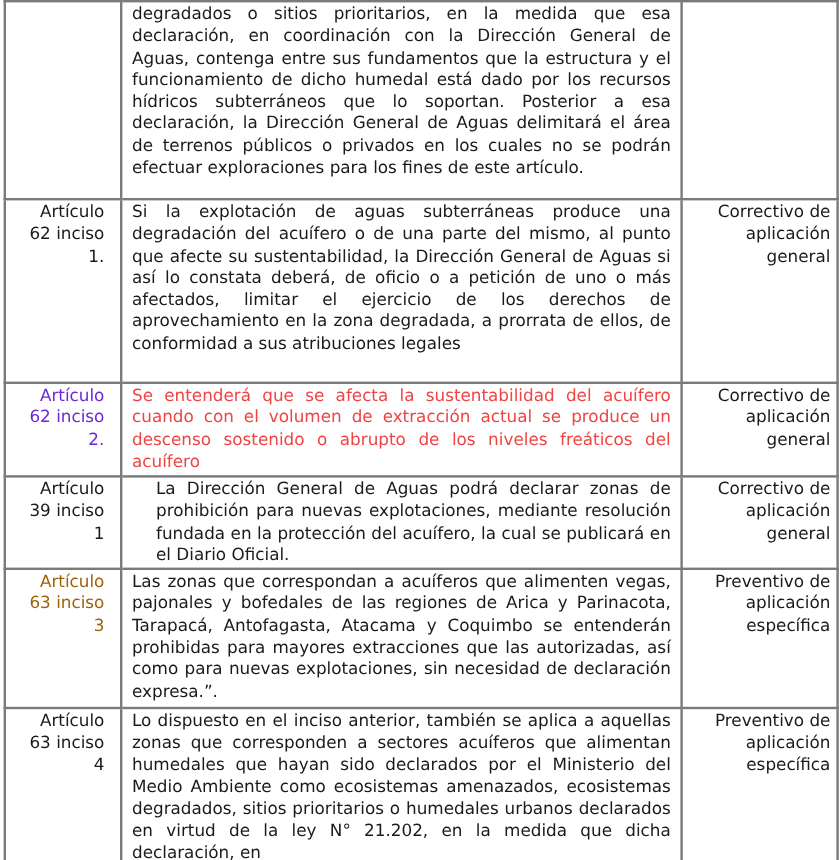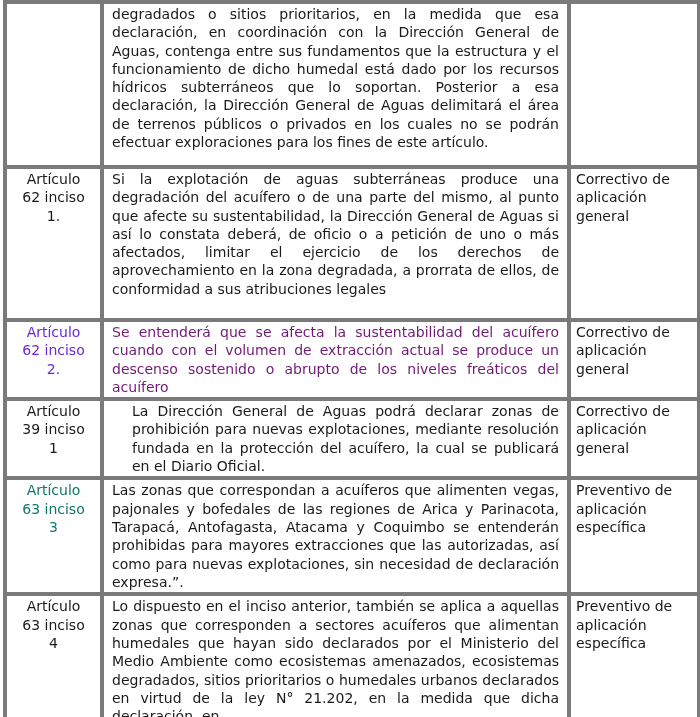--- a/index.html
+++ b/index.html
@@ -22,38 +22,38 @@
   }
   table.provisions {
     border-collapse: collapse;
     table-layout: fixed;
     width: 694px;
   }
   col.c1 { width: 97px; }
   col.c2 { width: 467px; }
   col.c3 { width: 130px; }
   td {
-    border: 4px solid #0c4a6e;
+    border: 2px solid #0c4a6e;
     vertical-align: top;
     color: #1a1a1a;
     font-size: 14px;
     line-height: 18.3px;
     overflow: hidden;
     box-sizing: border-box;
   }
   td.article {
-    text-align: center;
+    text-align: right;
     padding: 1px 13px;
   }
   td.text {
     text-align: justify;
     padding: 1px 8px;
   }
   td.classification {
-    text-align: left;
+    text-align: right;
     padding: 1px 5px;
   }
   
   tr:nth-child(1) { height: 165px; }
   tr:nth-child(2) { height: 153px; }
   tr:nth-child(3) { height: 78px; }
   tr:nth-child(4) { height: 74px; }
   tr:nth-child(5) { height: 116px; }
   tr:nth-child(6) { height: 145px; }
 </style>
@@ -73,30 +73,30 @@
           <td class="text" style="border-color: rgb(122, 122, 122); color: rgb(26, 26, 26);">degradados o sitios prioritarios, en la medida que esa declaración, en coordinación con la Dirección General de Aguas, contenga entre sus fundamentos que la estructura y el funcionamiento de dicho humedal está dado por los recursos hídricos subterráneos que lo soportan. Posterior a esa declaración, la Dirección General de Aguas delimitará el área de terrenos públicos o privados en los cuales no se podrán efectuar exploraciones para los fines de este artículo.</td>
           <td class="classification" style="border-color: rgb(122, 122, 122); color: rgb(26, 26, 26);"></td>
         </tr>
         <tr>
           <td class="article" style="border-color: rgb(122, 122, 122); color: rgb(26, 26, 26);">Artículo 62 inciso 1.</td>
           <td class="text" style="border-color: rgb(122, 122, 122); color: rgb(26, 26, 26);">Si la explotación de aguas subterráneas produce una degradación del acuífero o de una parte del mismo, al punto que afecte su sustentabilidad, la Dirección General de Aguas si así lo constata deberá, de oficio o a petición de uno o más afectados, limitar el ejercicio de los derechos de aprovechamiento en la zona degradada, a prorrata de ellos, de conformidad a sus atribuciones legales</td>
           <td class="classification" style="border-color: rgb(122, 122, 122); color: rgb(26, 26, 26);">Correctivo de aplicación general</td>
         </tr>
         <tr>
           <td class="article" style="border-color: rgb(122, 122, 122); color: #6d28d9;">Artículo 62 inciso 2.</td>
-          <td class="text" style="border-color: rgb(122, 122, 122); color: #701a75; margin-left: 39px;">Se entenderá que se afecta la sustentabilidad del acuífero cuando con el volumen de extracción actual se produce un descenso sostenido o abrupto de los niveles freáticos del acuífero</td>
+          <td class="text" style="border-color: rgb(122, 122, 122); color: #ef4444; margin-left: 39px;">Se entenderá que se afecta la sustentabilidad del acuífero cuando con el volumen de extracción actual se produce un descenso sostenido o abrupto de los niveles freáticos del acuífero</td>
           <td class="classification" style="border-color: rgb(122, 122, 122); color: rgb(26, 26, 26);">Correctivo de aplicación general</td>
         </tr>
         <tr>
           <td class="article" style="border-color: rgb(122, 122, 122); color: rgb(26, 26, 26);">Artículo 39 inciso 1</td>
           <td class="text" style="border-color: rgb(122, 122, 122); color: rgb(26, 26, 26); padding-left: 28px;">La Dirección General de Aguas podrá declarar zonas de prohibición para nuevas explotaciones, mediante resolución fundada en la protección del acuífero, la cual se publicará en el Diario Oficial.</td>
           <td class="classification" style="border-color: rgb(122, 122, 122); color: rgb(26, 26, 26);">Correctivo de aplicación general</td>
         </tr>
         <tr>
-          <td class="article" style="border-color: rgb(122, 122, 122); color: #0f766e;">Artículo 63 inciso 3</td>
+          <td class="article" style="border-color: rgb(122, 122, 122); color: #a16207;">Artículo 63 inciso 3</td>
           <td class="text" style="border-color: rgb(122, 122, 122); color: rgb(26, 26, 26);">Las zonas que correspondan a acuíferos que alimenten vegas, pajonales y bofedales de las regiones de Arica y Parinacota, Tarapacá, Antofagasta, Atacama y Coquimbo se entenderán prohibidas para mayores extracciones que las autorizadas, así como para nuevas explotaciones, sin necesidad de declaración expresa.”.</td>
           <td class="classification" style="border-color: rgb(122, 122, 122); color: rgb(26, 26, 26);">Preventivo de aplicación específica</td>
         </tr>
         <tr>
           <td class="article" style="border-color: rgb(122, 122, 122); color: rgb(26, 26, 26);">Artículo 63 inciso 4</td>
           <td class="text" style="border-color: rgb(122, 122, 122); color: rgb(26, 26, 26);">Lo dispuesto en el inciso anterior, también se aplica a aquellas zonas que corresponden a sectores acuíferos que alimentan humedales que hayan sido declarados por el Ministerio del Medio Ambiente como ecosistemas amenazados, ecosistemas degradados, sitios prioritarios o humedales urbanos declarados en virtud de la ley N° 21.202, en la medida que dicha declaración, en</td>
           <td class="classification" style="border-color: rgb(122, 122, 122); color: rgb(26, 26, 26);">Preventivo de aplicación específica</td>
         </tr>
       </tbody>
   </table>

